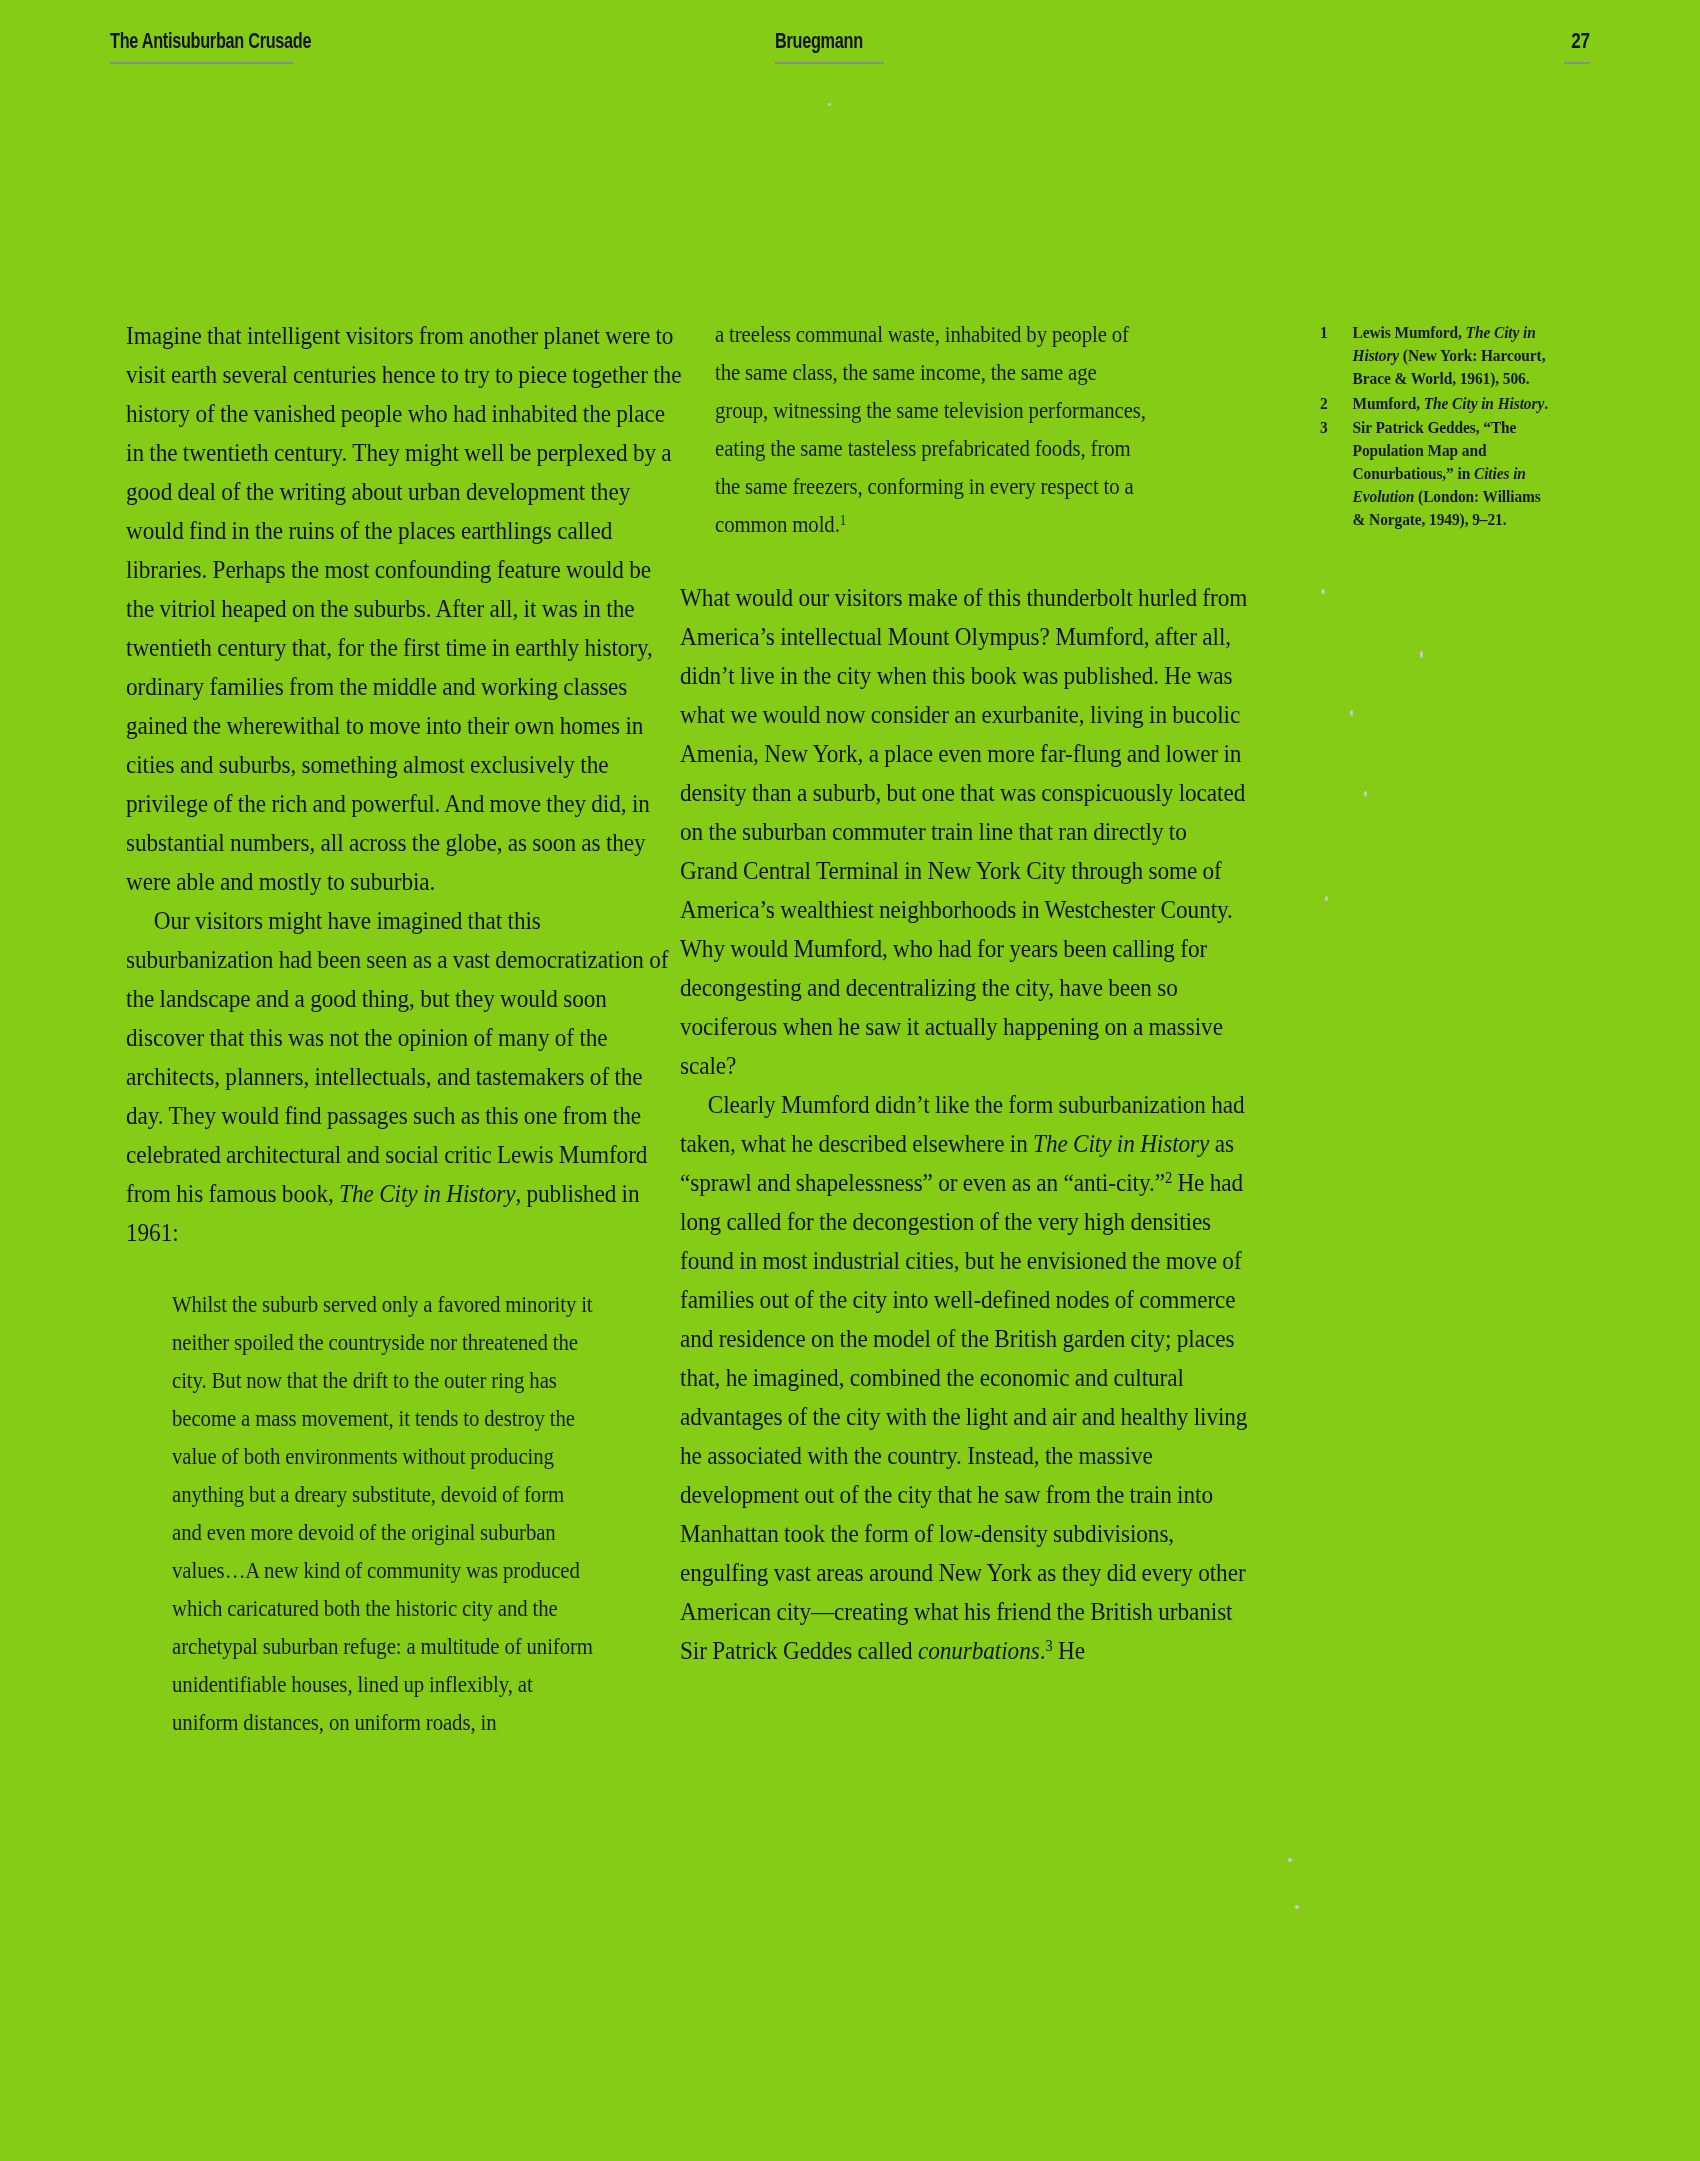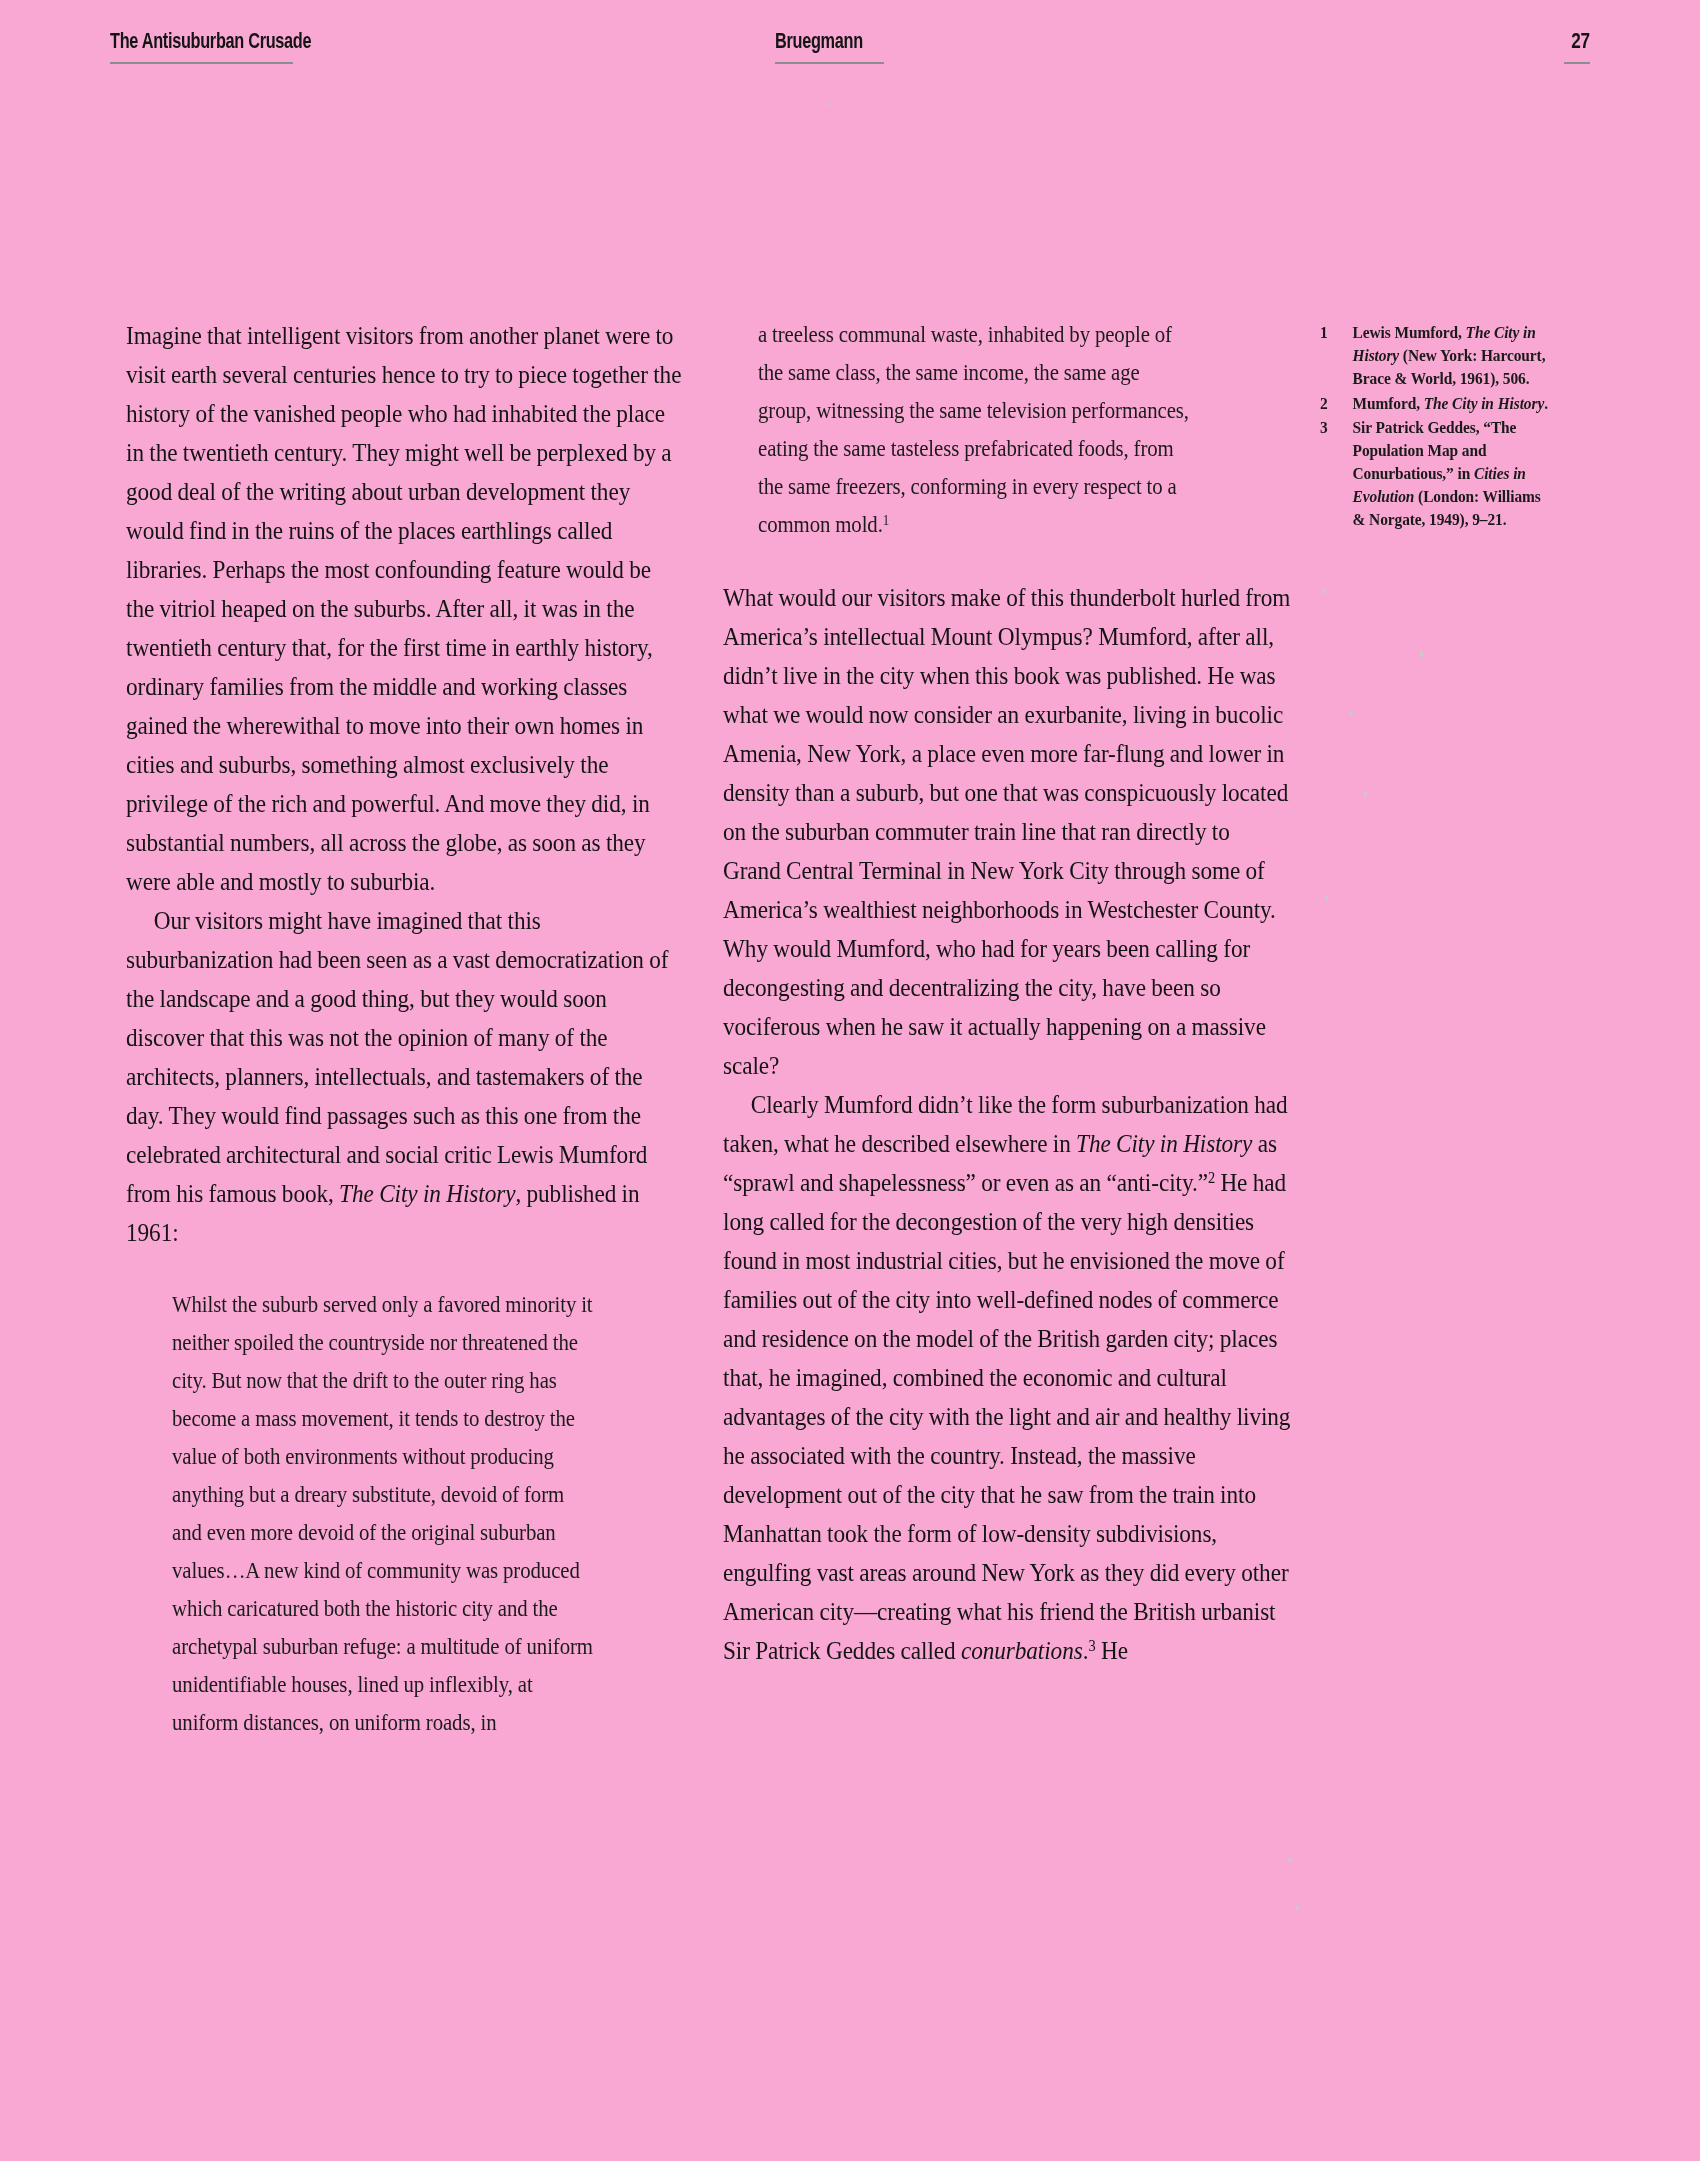--- a/index.html
+++ b/index.html
@@ -13,21 +13,21 @@
     position: relative;
     overflow: hidden;
     font-family: "Liberation Serif", "DejaVu Serif", serif;
     color: #111111;
   }
 
   
   #page {
     position: absolute;
     inset: 0;
-    background: #f9a8d4;
+    background: #84cc16;
   }
 
   
   #running-head {
     position: absolute;
     top: 28px;
     left: 110px;
     right: 110px;
     height: 47px;
   }
@@ -64,21 +64,21 @@
     transform: scaleX(0.78);
   }
   #rule-right { right: 0; width: 26.5px; }
 
   
   .col {
     position: absolute;
     top: 316px;
   }
   #col-1 { left: 126px;  width: 558px; }
-  #col-2 { left: 723px;  width: 568px; }
+  #col-2 { left: 680px;  width: 568px; }
   #col-notes { left: 1320px; width: 236px; top: 321px; }
 
   
   .body-par {
     font-family: "Liberation Serif", "DejaVu Serif", serif;
     font-size: 26px;
     line-height: 39px;
     letter-spacing: -0.1px;
     color: #141414;
     margin: 0;

